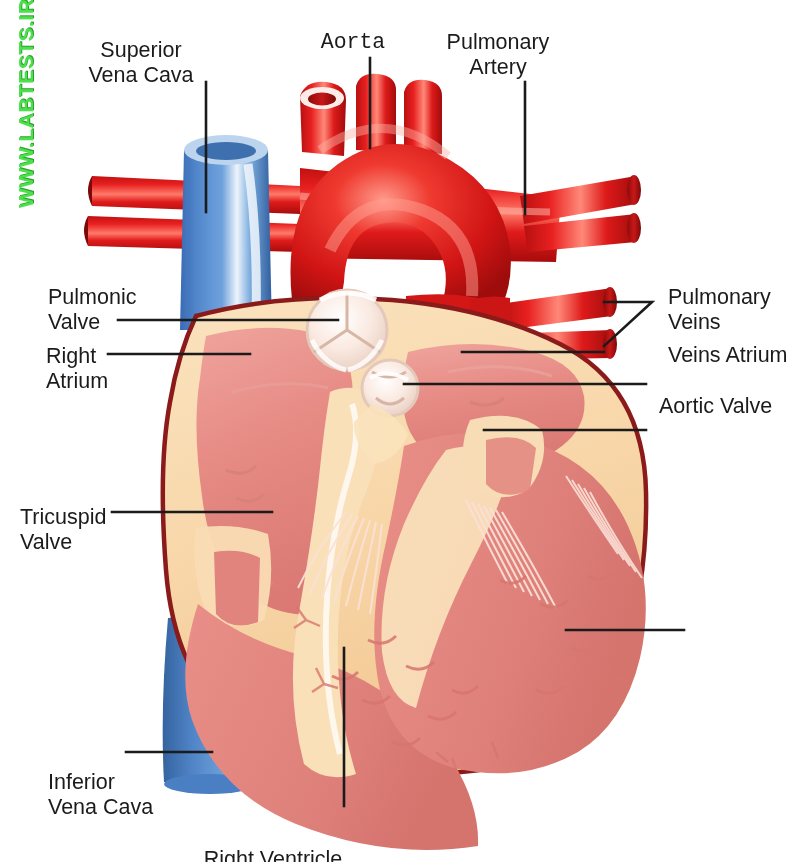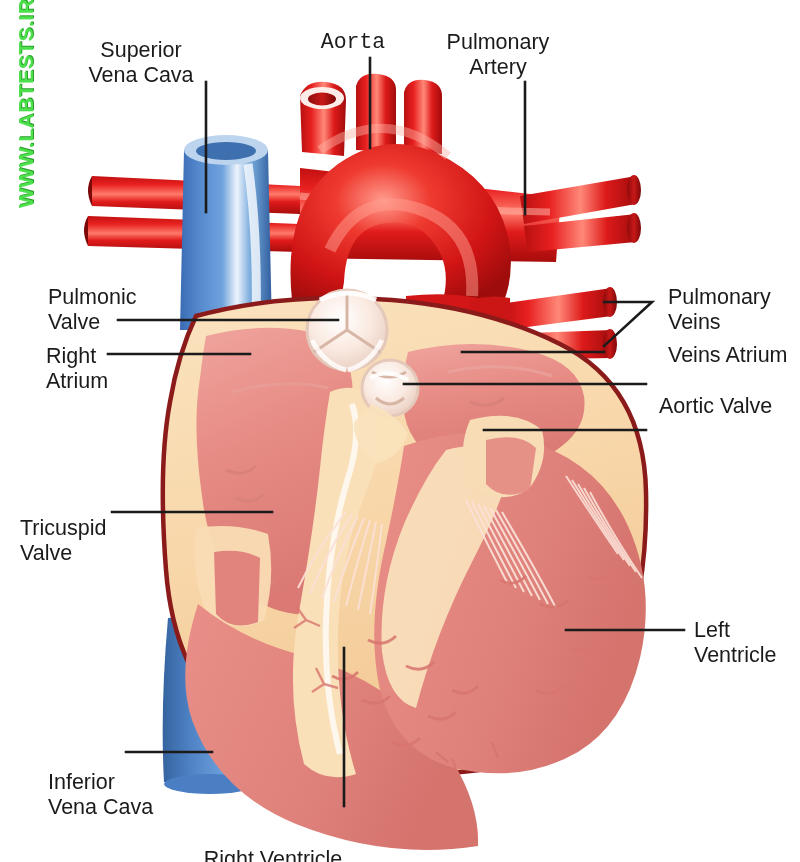--- a/index.html
+++ b/index.html
@@ -334,32 +334,30 @@
 
   <div class="lbl c" style="left:437px;top:30px;width:122px;">Pulmonary
 Artery</div>
 
   <div class="lbl" style="left:48px;top:285px;">Pulmonic
 Valve</div>
 
   <div class="lbl" style="left:46px;top:344px;">Right
 Atrium</div>
 
-  <div class="lbl" style="left:20px;top:505px;margin-top:11px;">Tricuspid
+  <div class="lbl" style="left:20px;top:505px;">Tricuspid
 Valve</div>
 
   <div class="lbl" style="left:48px;top:770px;">Inferior
 Vena Cava</div>
 
   <div class="lbl c" style="left:193px;top:818px;width:160px;margin-top:29px;">Right Ventricle</div>
 
   <div class="lbl" style="left:668px;top:285px;">Pulmonary
 Veins</div>
 
   <div class="lbl" style="left:668px;top:343px;">Veins Atrium</div>
 
   <div class="lbl" style="left:659px;top:374px;margin-top:20px;">Aortic Valve</div>
 
 
-  <div class="lbl" style="left:694px;top:618px;">Left
-Ventricle</div>
 
 </div>
 
 </body></html>

